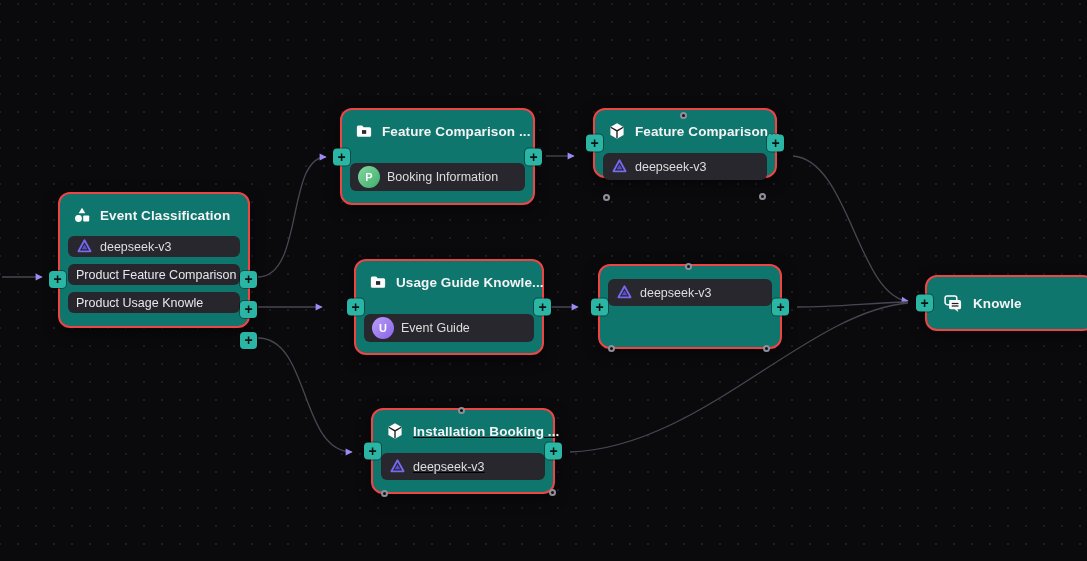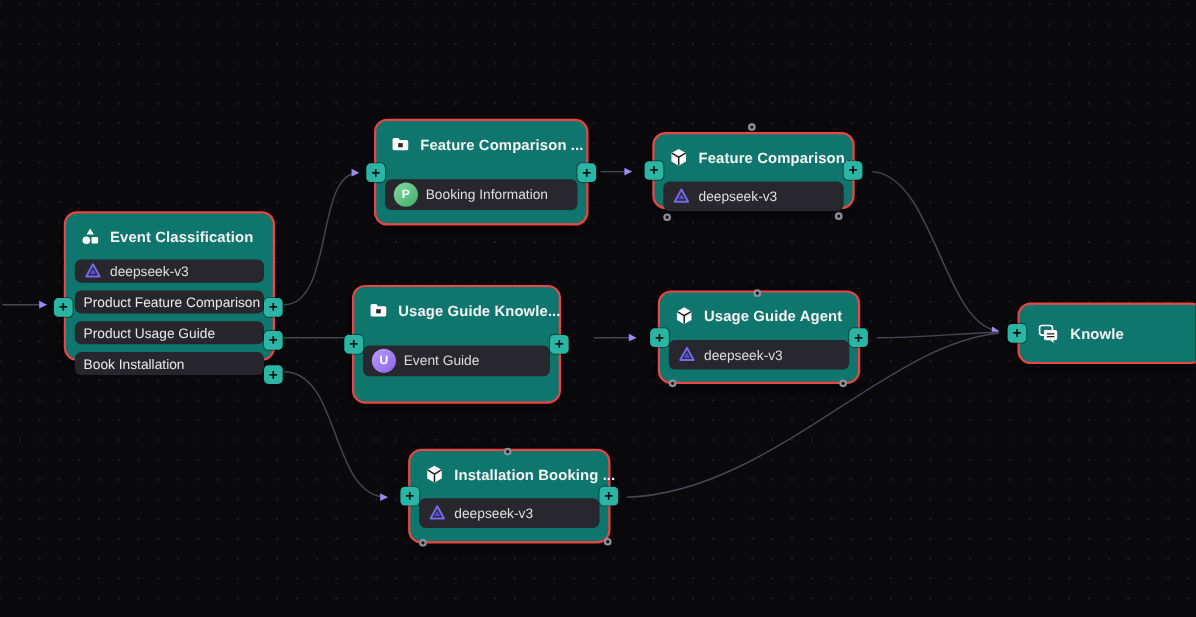--- a/index.html
+++ b/index.html
@@ -36,25 +36,25 @@
   .av{width:22px;height:22px;border-radius:50%;flex:none;display:flex;align-items:center;justify-content:center;
       color:#fff;font-weight:700;font-size:11px;}
   .av.green{background:linear-gradient(135deg,#83d9a0,#3fae6c);}
   .av.purple{background:linear-gradient(135deg,#b99ef8,#8a63ec);}
   
   .ec{left:58px;top:192px;width:192px;height:136px;}
   .ec .nrow{height:21px;}
   .ec .model{margin-top:12px;}
   .ec .branch{margin-top:7px;background:#26262c;color:#e8e8ea;}
   .fckb{left:340px;top:108px;width:195px;height:97px;}
-  .ugkb{left:320px;top:259px;width:190px;height:108px;}
+  .ugkb{left:354px;top:259px;width:190px;height:96px;}
   .kbrow{height:28px;margin-top:23px;}
-  .fcagent{left:593px;top:120px;width:184px;height:70px;}
+  .fcagent{left:593px;top:108px;width:184px;height:70px;}
   .ugagent{left:598px;top:264px;width:184px;height:85px;}
-  .inst{left:371px;top:408px;width:184px;height:86px;}
+  .inst{left:371px;top:408px;width:184px;height:86px;text-decoration:underline;}
   .agent .nrow{height:27px;margin-top:13px;}
   .msg{left:925px;top:275px;width:170px;height:56px;}
   .msg .nhead{padding:0 0 0 16px;height:100%;gap:10px;}
   .msg .nicon, .msg .nicon svg{width:20px;height:20px;}
   
   .h{
     position:absolute;width:17px;height:17px;border-radius:4px;
     background:#2ab5a4;z-index:5;
     display:flex;align-items:center;justify-content:center;
     box-shadow:0 0 0 1px rgba(0,0,0,.35);
@@ -112,24 +112,21 @@
         <path d="M12 3.2 L20.6 18.8 H3.4 Z" fill="none" stroke="#7569ee" stroke-width="2.6" stroke-linejoin="round"></path>
         <path d="M12 9 L16 15.8 H8 Z" fill="#584cd4"></path>
       </svg>
     </span>
     <span>deepseek-v3</span>
   </div>
   <div class="nrow branch">
     <span>Product Feature Comparison</span>
   </div>
   <div class="nrow branch">
-    <span>Product Usage Guide</span>
-  </div>
-  <div class="nrow branch">
-    <span>Book Installation</span>
+    <span>Product Usage Knowle</span>
   </div>
   <div class="h h-in"></div>
   <div class="h h-o1"></div>
   <div class="h h-o2"></div>
   <div class="h h-o3"></div>
 </div>
 
 <div class="node fckb">
   <div class="nhead">
     <span class="nicon">
@@ -183,29 +180,20 @@
   </div>
   <div class="nrow kbrow">
     <span class="av purple">U</span>
     <span>Event Guide</span>
   </div>
   <div class="h h-mid-in"></div>
   <div class="h h-mid-out"></div>
 </div>
 
 <div class="node agent ugagent">
-  <div class="nhead">
-    <span class="nicon">
-      <svg viewBox="0 0 24 24">
-        <path d="M12 1.8 l8.8 5 v10.4 l-8.8 5 l-8.8-5 V6.8 Z" fill="#fff"></path>
-        <path d="M3.6 7 L12 11.9 L20.4 7 M12 11.9 V21.6" stroke="#1c1c21" stroke-width="1.8" fill="none"></path>
-      </svg>
-    </span>
-    <span class="ntitle">Usage Guide Agent</span>
-  </div>
   <div class="nrow">
     <span class="dsicon">
       <svg viewBox="0 0 24 24">
         <path d="M12 3.2 L20.6 18.8 H3.4 Z" fill="none" stroke="#7569ee" stroke-width="2.6" stroke-linejoin="round"></path>
         <path d="M12 9 L16 15.8 H8 Z" fill="#584cd4"></path>
       </svg>
     </span>
     <span>deepseek-v3</span>
   </div>
   <div class="h h-mid-in"></div>

